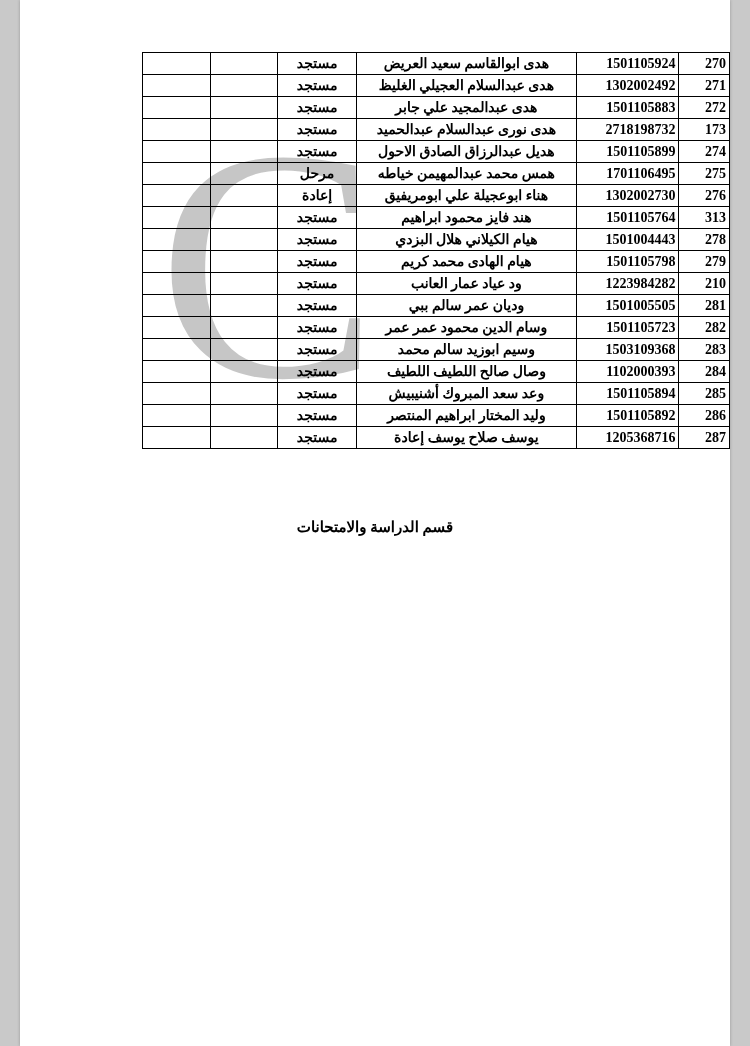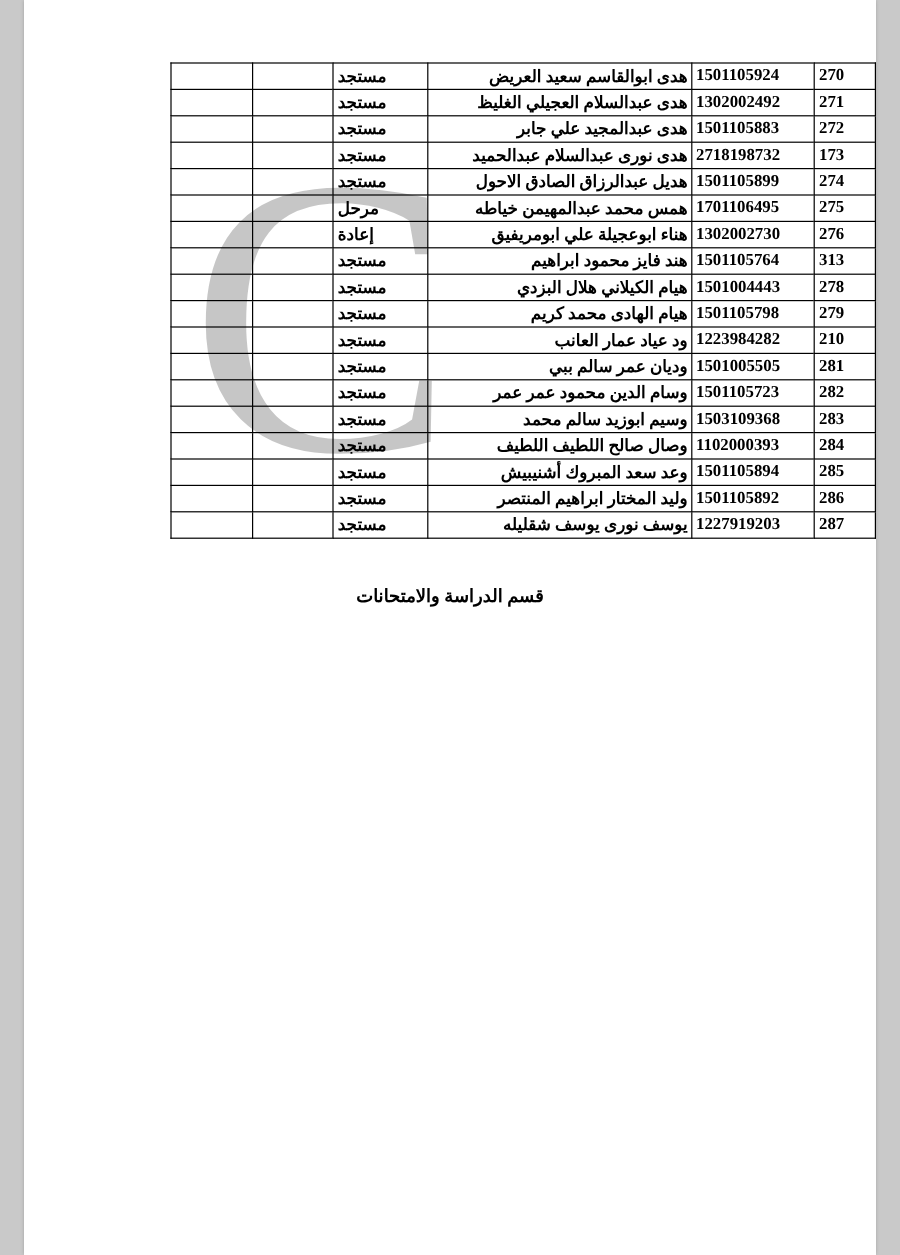--- a/index.html
+++ b/index.html
@@ -56,44 +56,45 @@
     padding: 0 3px;
     font-family: "Liberation Serif", serif;
     font-weight: bold;
     font-size: 14px;
     color: #000000;
     white-space: nowrap;
     overflow: hidden;
   }
   td.c-num {
     width: 44px;
-    text-align: left;
+    text-align: right;
     font-size: 15px;
   }
   td.c-id {
     width: 96px;
-    text-align: left;
+    text-align: right;
     font-size: 15px;
   }
   td.c-name {
     width: 214px;
+    text-align: center;
     font-size: 14.5px;
     margin-left: 32px;
   }
   td.c-status {
     width: 72px;
-    text-align: left;
+    text-align: center;
     font-size: 13.5px;
   }
   td.c-blank1 { width: 62px; }
   td.c-blank2 { width: 62px; }
 
   .footer-note {
     position: absolute;
-    top: 488px;
+    top: 518px;
     left: 0;
     width: 710px;
     text-align: center;
     direction: rtl;
     font-family: "Liberation Serif", serif;
     font-weight: bold;
     font-size: 15px;
     color: #000000;
   }
 </style>
@@ -238,22 +239,22 @@
           <tr>
             <td class="c-num">286</td>
             <td class="c-id">1501105892</td>
             <td class="c-name">وليد المختار ابراهيم  المنتصر</td>
             <td class="c-status">مستجد</td>
             <td class="c-blank1"></td>
             <td class="c-blank2"></td>
           </tr>
           <tr>
             <td class="c-num">287</td>
-            <td class="c-id">1227919203</td>
-            <td class="c-name">يوسف نورى يوسف  شقليله</td>
+            <td class="c-id">1205368716</td>
+            <td class="c-name">يوسف صلاح يوسف  إعادة</td>
             <td class="c-status">مستجد</td>
             <td class="c-blank1"></td>
             <td class="c-blank2"></td>
           </tr>
         </tbody>
     </table>
 
     <div class="footer-note">قسم الدراسة والامتحانات</div>
   </div>
 

